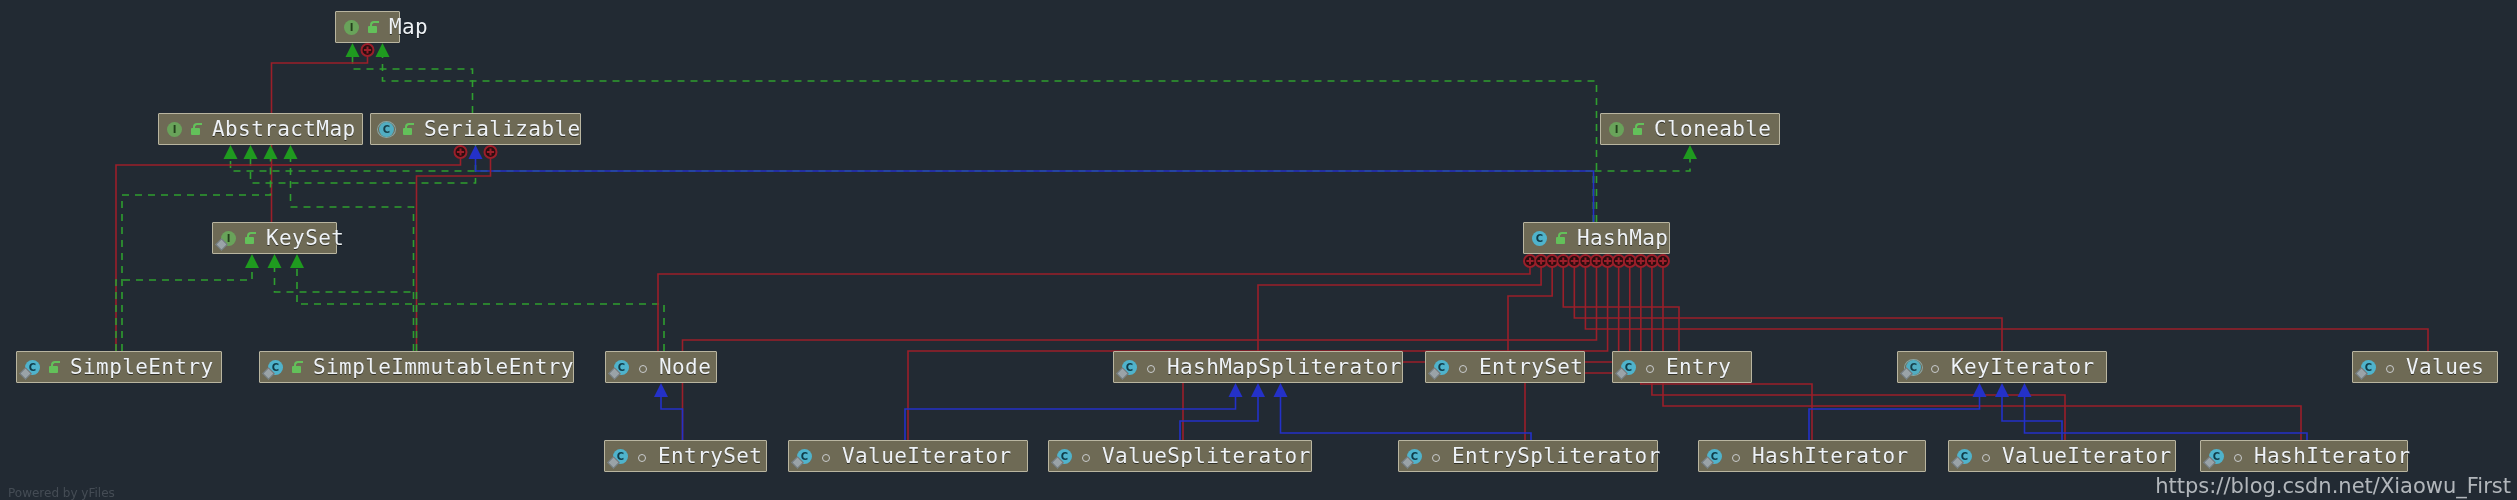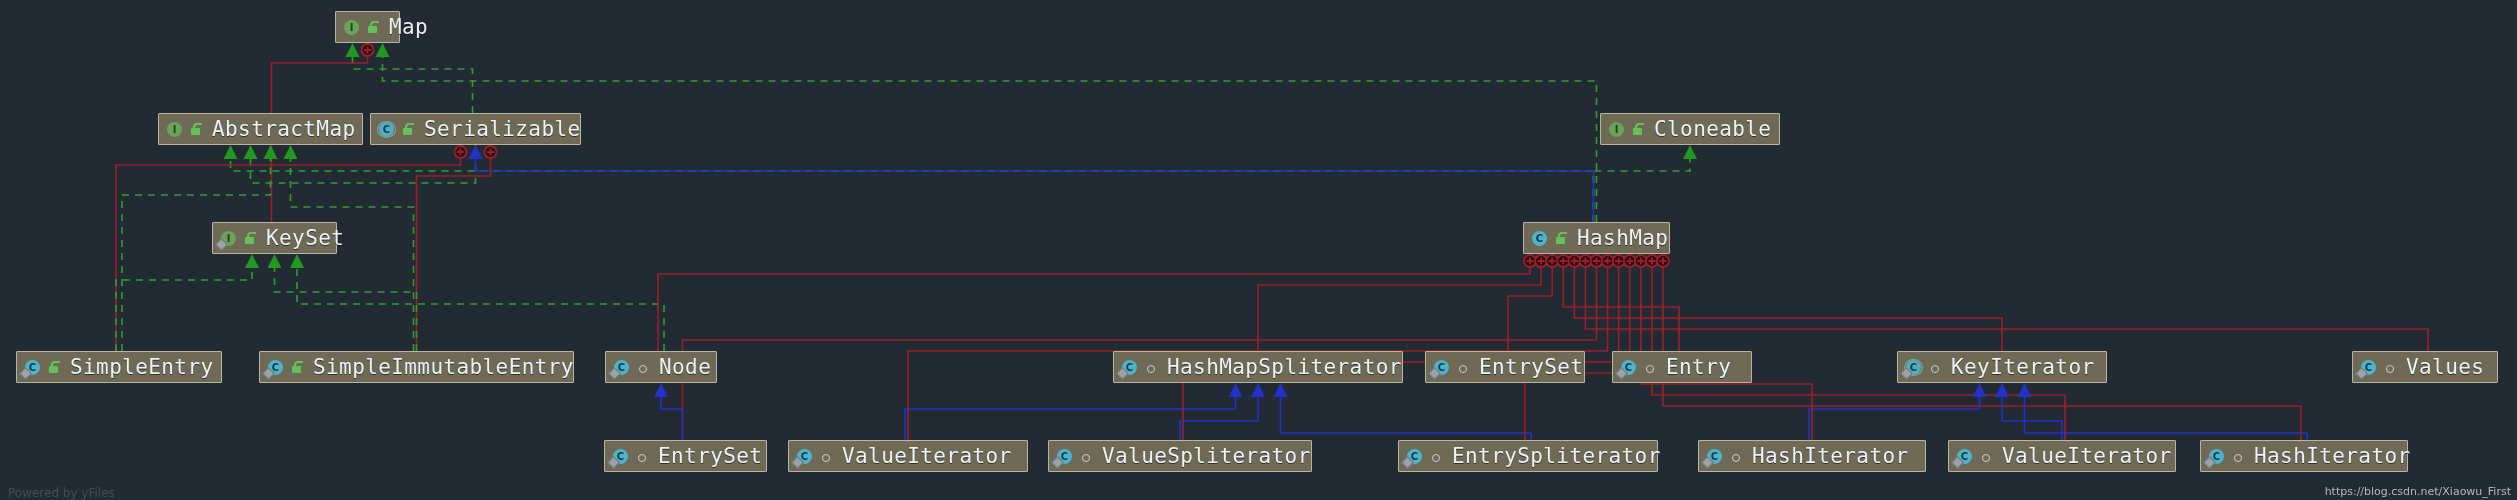--- a/index.html
+++ b/index.html
@@ -52,21 +52,21 @@
   }
   .vis.lock:after{
     content:"";position:absolute;left:4px;top:1px;width:7px;height:7px;
     border:2px solid #63c05a;border-bottom:none;border-right:none;border-radius:4px 0 0 0;
   }
   .vis.pkg:before{
     content:"";position:absolute;left:3px;top:5px;width:6px;height:6px;border:1.6px solid #c9ccce;border-radius:50%;
   }
   .wm{
     position:absolute;font-family:"DejaVu Sans","Liberation Sans",sans-serif;
-    color:#8b9299;opacity:.55;font-size:11px;user-select:none;
+    color:#8b9299;opacity:.55;font-size:21px;user-select:none;
   }
   .wm.left{left:8px;bottom:0;font-size:12px;opacity:.32;}
   .wm.right{right:6px;bottom:2px;color:#d6dadd;opacity:.8;}
 </style>
 </head>
 <body>
 
 <div id="stage">
   <svg id="wires" xmlns="http://www.w3.org/2000/svg">
       <polyline points="472.5,113 472.5,69 352.5,69 352.5,57" fill="none" stroke="#2f9e2f" stroke-width="1.6" stroke-dasharray="7,6"></polyline>

